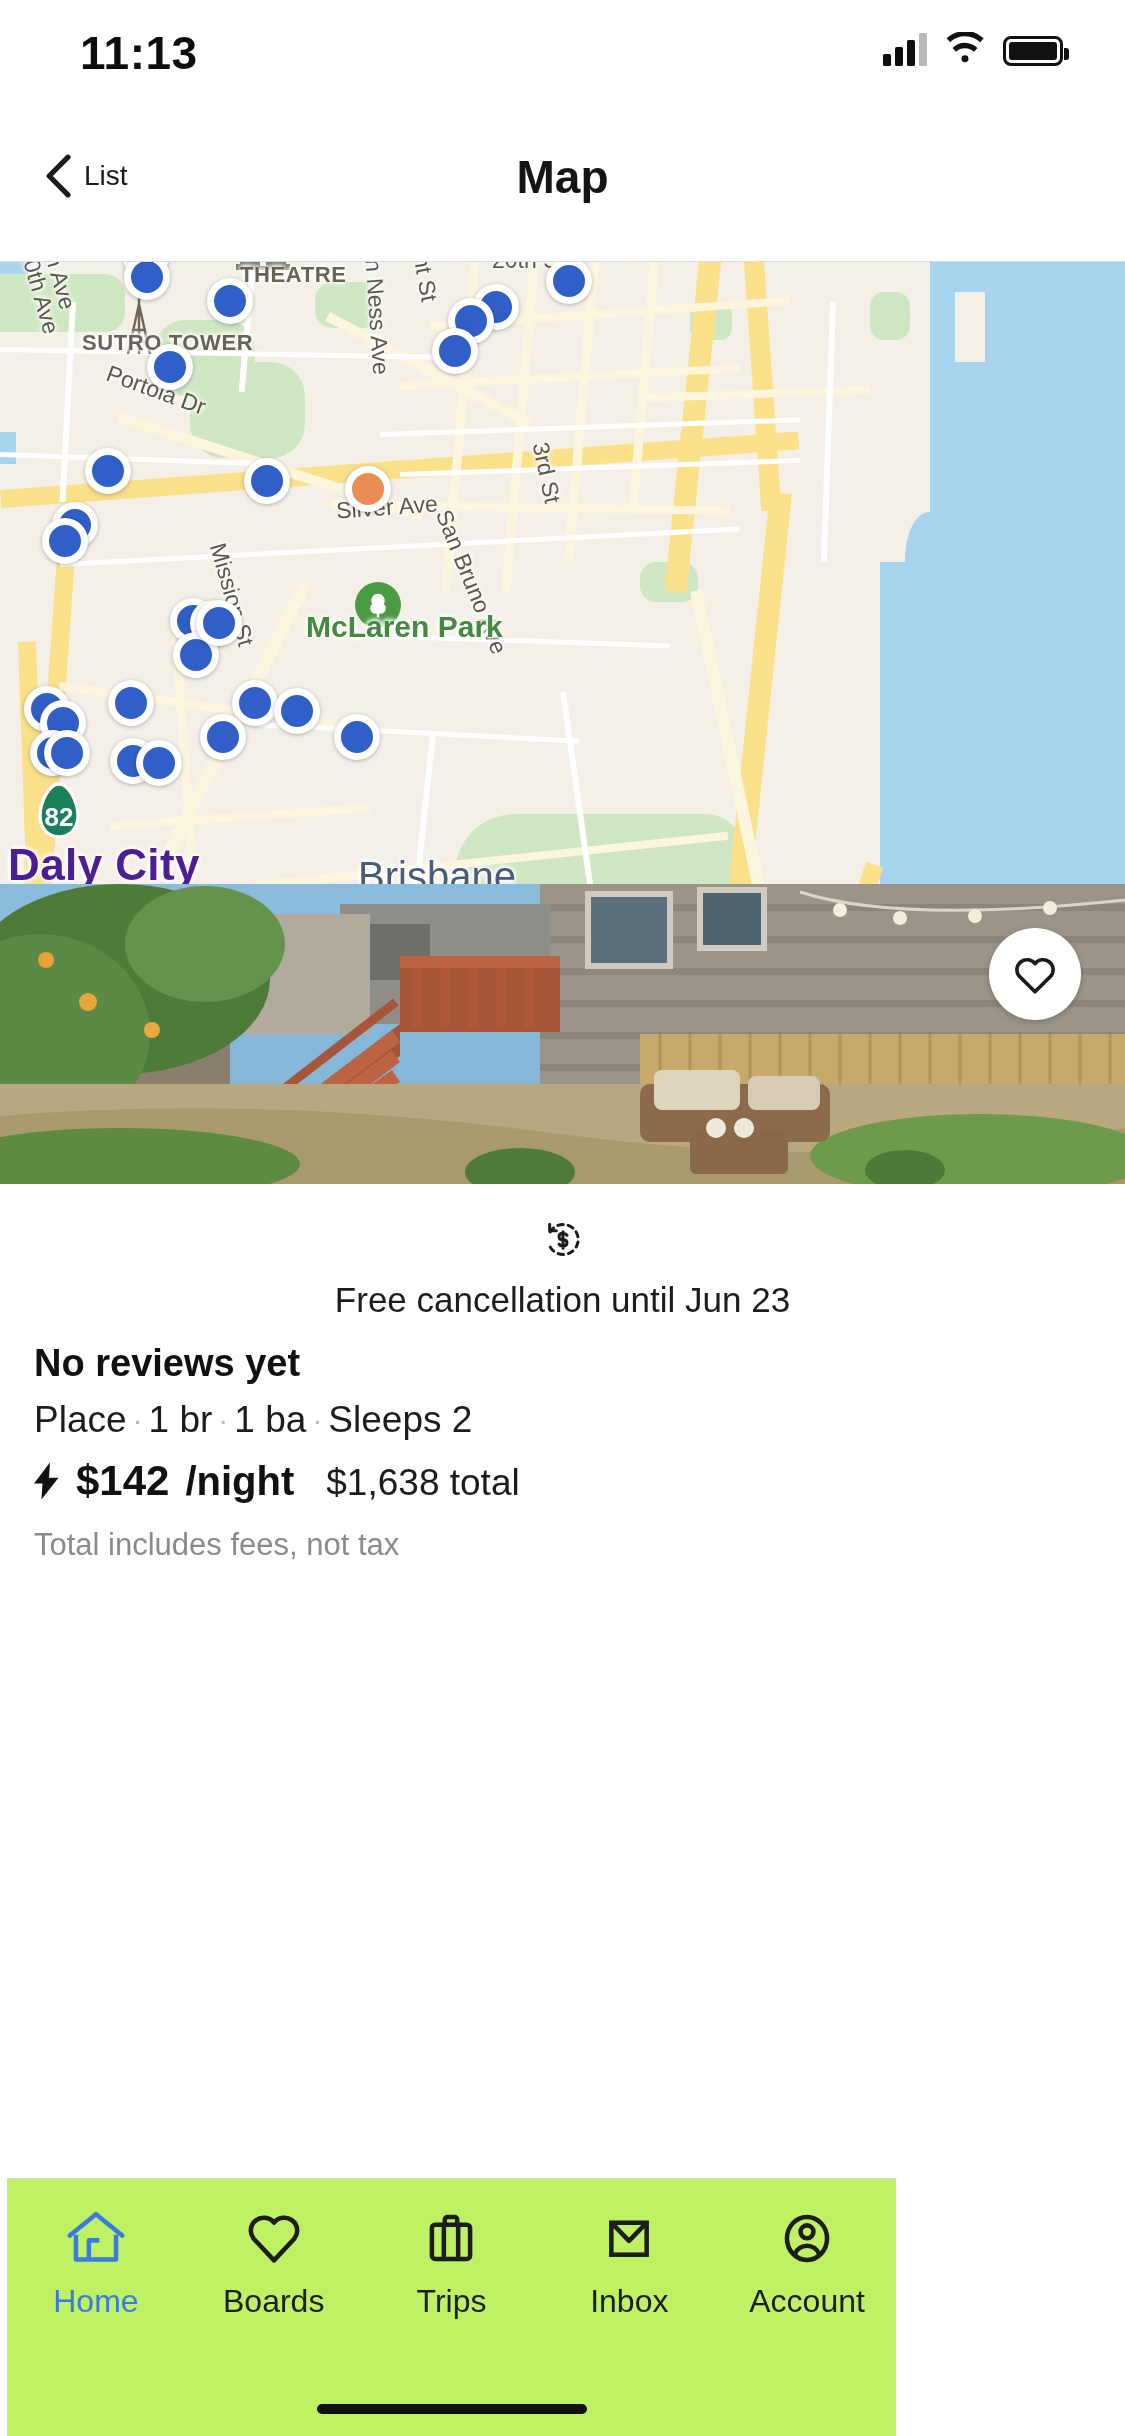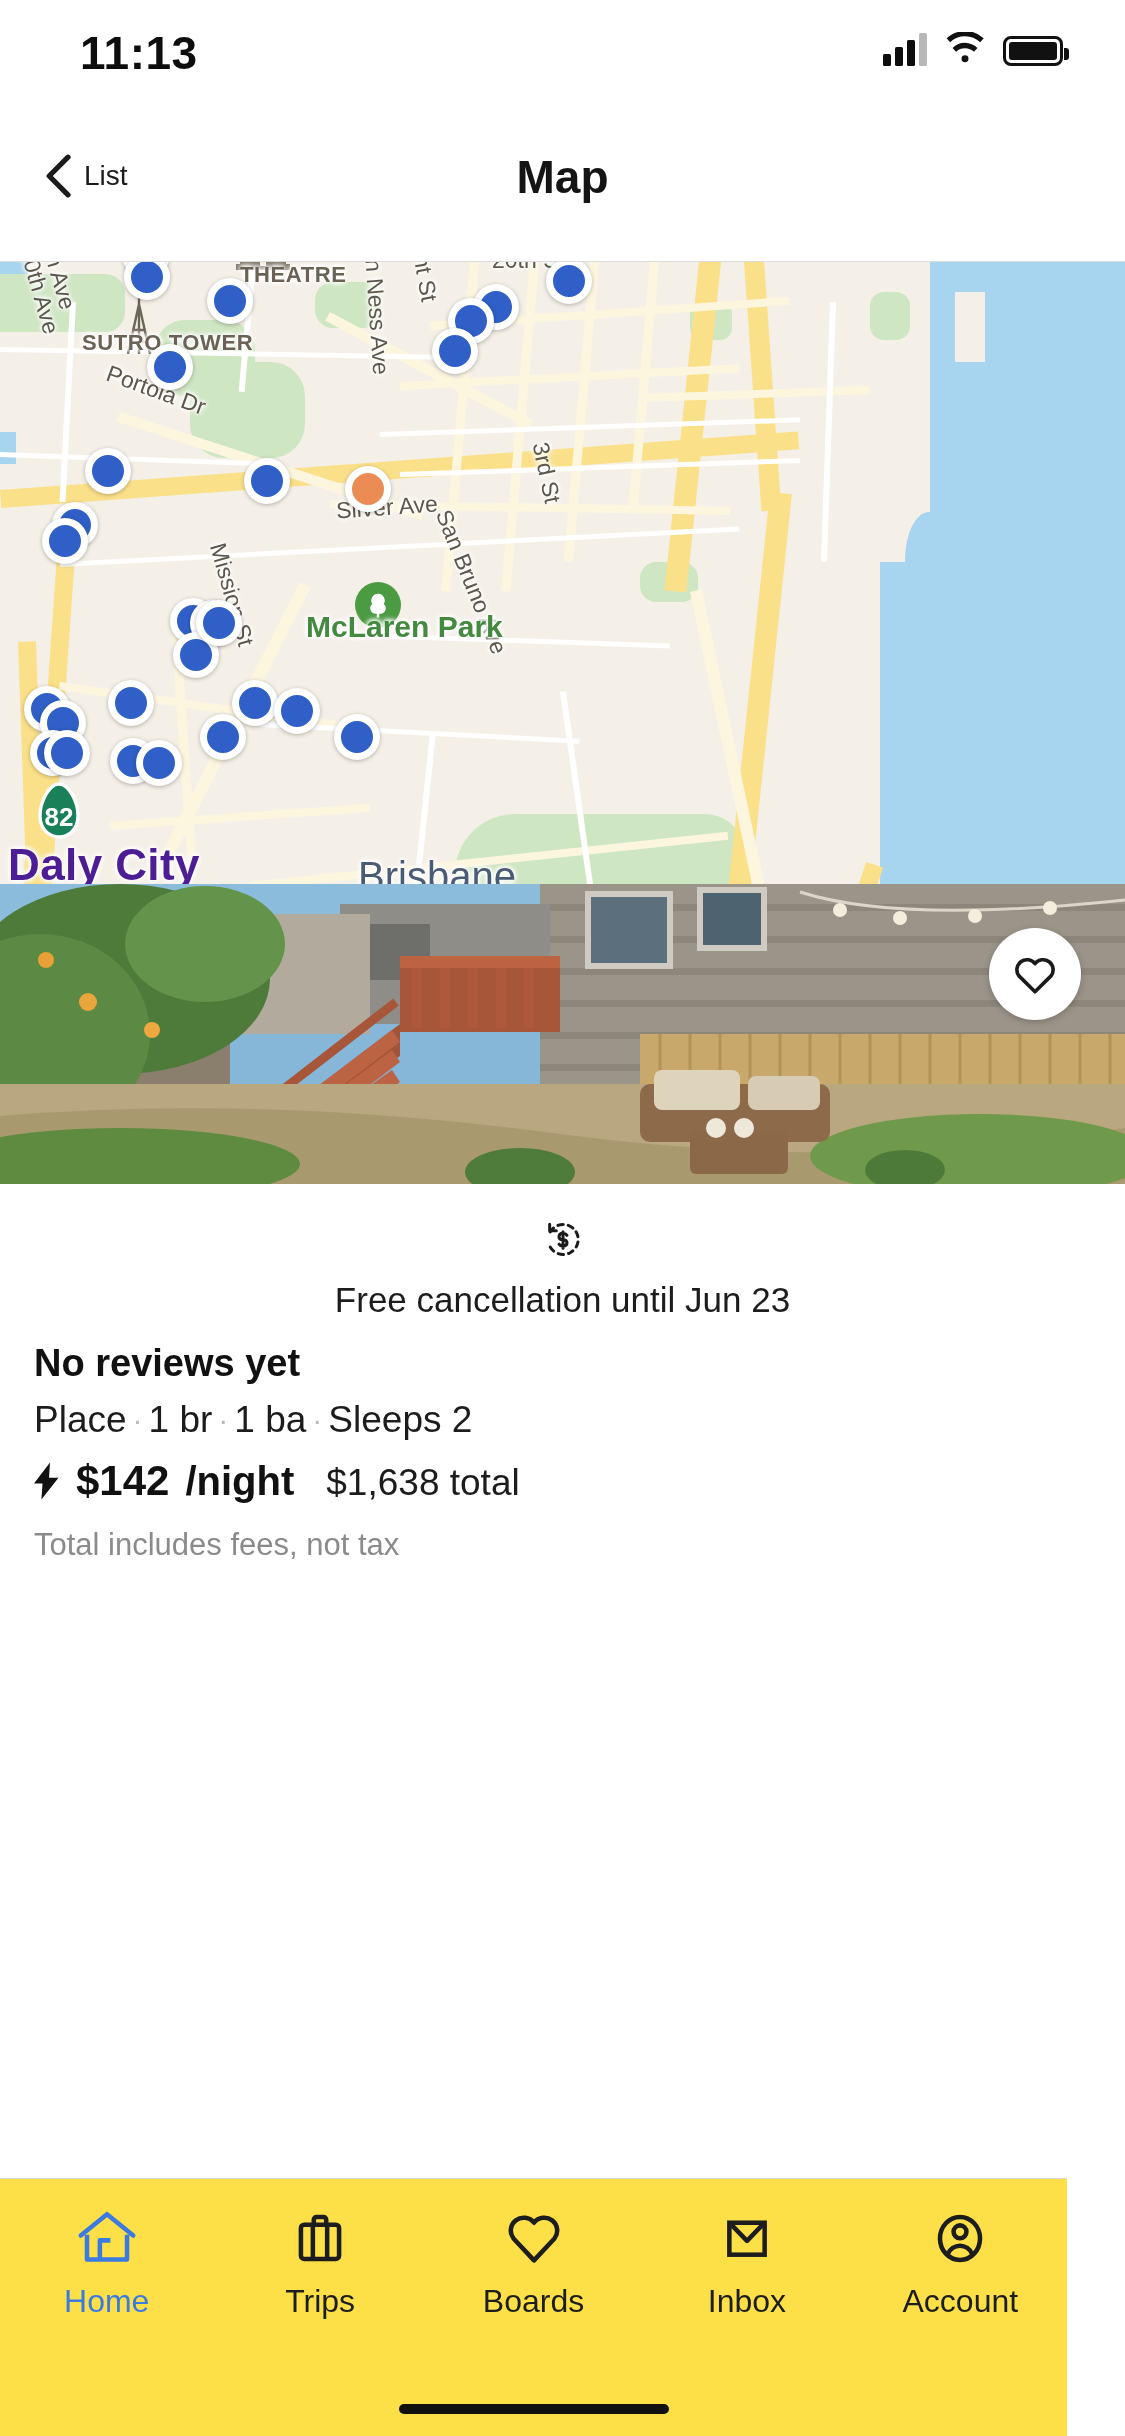--- a/index.html
+++ b/index.html
@@ -71,21 +71,21 @@
   .specs { font-size:37px; color:#1c1c1c; margin-bottom:16px; }
   .specs .dot { color:#b9b9b9; font-size:30px; padding:0 6px; vertical-align:2px; }
   .price-row { display:flex; align-items:baseline; gap:16px; margin-bottom:22px; }
   .bolt { width:26px; height:38px; align-self:center; }
   .price { font-size:42px; font-weight:700; color:#111; }
   .per { font-size:40px; font-weight:700; color:#111; }
   .total { font-size:37px; color:#1c1c1c; margin-left:16px; }
   .note { font-size:31px; color:#8b8b8b; }
 
   
-  .tabbar { position:absolute; bottom:0; left:0; width:1067px; height:258px; background:#fde047; border-top:1px solid #d8d8d8; }
+  .tabbar { position:absolute; bottom:0; left:7px; width:889px; height:258px; background:#bef264; border-top:1px solid #d8d8d8; }
   .tabs { display:flex; height:196px; }
   .tab { flex:1; display:flex; flex-direction:column; align-items:center; justify-content:flex-start; padding-top:30px; gap:16px; }
   .tab svg { display:block; }
   .tab-label { font-size:32px; color:#1d1d1d; }
   .tab.active .tab-label { color:#3b7ae0; }
   .home-ind { position:absolute; bottom:22px; left:50%; transform:translateX(-50%); width:270px; height:10px; background:#111; border-radius:6px; }
 </style>
 </head>
 <body>
 
@@ -379,31 +379,31 @@
       <div class="tab active">
         <svg width="62" height="58" viewBox="0 0 26 24">
           <path d="M2 11 13 2l11 9" fill="none" stroke="#3b7ae0" stroke-width="1.9" stroke-linecap="round" stroke-linejoin="round"></path>
           <path d="M4.6 10.6V21h16.8V10.6" fill="none" stroke="#3b7ae0" stroke-width="1.9" stroke-linejoin="round"></path>
           <path d="M10 21v-8h4.4" fill="none" stroke="#3b7ae0" stroke-width="1.9" stroke-linejoin="round"></path>
         </svg>
         <span class="tab-label">Home</span>
       </div>
       <div class="tab">
         <svg width="62" height="58" viewBox="0 0 26 24">
+          <path d="M13 21.4 4.4 12.2A5.3 5.3 0 0 1 13 5.6a5.3 5.3 0 0 1 8.6 6.6z" fill="none" stroke="#1d1d1d" stroke-width="1.9" stroke-linejoin="round"></path>
+        </svg>
+        <span class="tab-label">Boards</span>
+      </div>
+      <div class="tab">
+        <svg width="62" height="58" viewBox="0 0 26 24">
           <rect x="5" y="6.4" width="16" height="14.4" rx="1.4" fill="none" stroke="#1d1d1d" stroke-width="1.9"></rect>
           <path d="M10.4 6.4V4.3c0-.6.5-1.1 1.1-1.1h3c.6 0 1.1.5 1.1 1.1v2.1" fill="none" stroke="#1d1d1d" stroke-width="1.9"></path>
           <path d="M10 7v13.6M16 7v13.6" fill="none" stroke="#1d1d1d" stroke-width="1.9"></path>
         </svg>
         <span class="tab-label">Trips</span>
-      </div>
-      <div class="tab">
-        <svg width="62" height="58" viewBox="0 0 26 24">
-          <path d="M13 21.4 4.4 12.2A5.3 5.3 0 0 1 13 5.6a5.3 5.3 0 0 1 8.6 6.6z" fill="none" stroke="#1d1d1d" stroke-width="1.9" stroke-linejoin="round"></path>
-        </svg>
-        <span class="tab-label">Boards</span>
       </div>
       <div class="tab">
         <svg width="62" height="58" viewBox="0 0 26 24">
           <rect x="5.6" y="5.6" width="14.8" height="13.4" fill="none" stroke="#1d1d1d" stroke-width="1.9"></rect>
           <path d="M6.4 6.4 13 13.2l6.6-6.8" fill="none" stroke="#1d1d1d" stroke-width="1.9" stroke-linejoin="round"></path>
         </svg>
         <span class="tab-label">Inbox</span>
       </div>
       <div class="tab">
         <svg width="62" height="58" viewBox="0 0 26 24">

